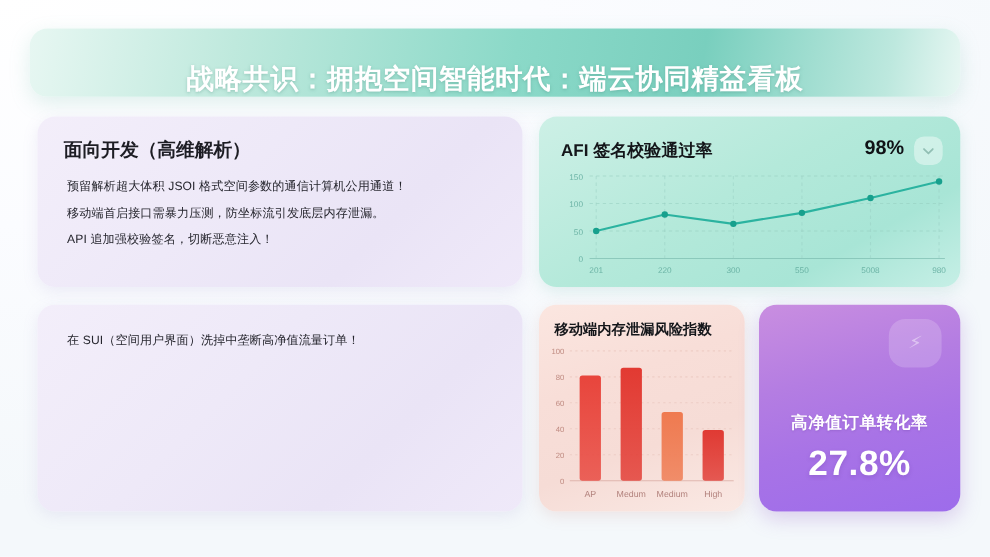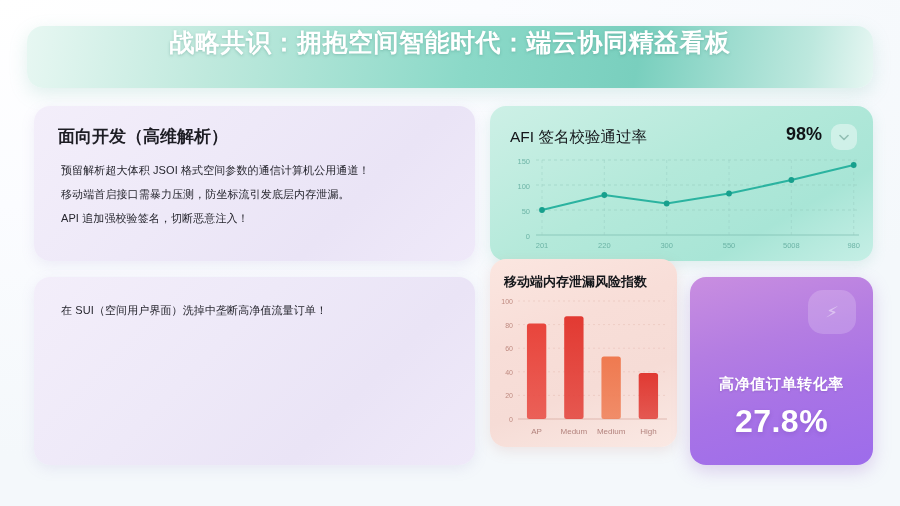--- a/index.html
+++ b/index.html
@@ -12,21 +12,21 @@
     position:relative;
   }
   .stage{position:absolute;inset:0;}
 
   
   .header{
     position:absolute;left:27px;top:26px;width:846px;height:62px;
     border-radius:16px;
     background:linear-gradient(100deg,#e7f7f2 0%,#bfe9dd 22%,#8bd9c8 52%,#79cfbe 72%,#bde8de 92%,#e8f7f3 100%);
     box-shadow:0 6px 18px rgba(120,190,175,.22);
-    display:flex;align-items:flex-start;justify-content:center;
+    display:flex;align-items:flex-end;justify-content:center;
   }
   .header-title{
     font-size:25px;font-weight:700;color:#ffffff;letter-spacing:.5px;
     text-shadow:0 1px 3px rgba(60,130,115,.35);
     font-family:"Liberation Sans","DejaVu Sans",sans-serif;
     white-space:nowrap;
   }
 
   
   .card{position:absolute;border-radius:16px;overflow:hidden;}
@@ -51,34 +51,34 @@
   
   #card-afi{
     left:490px;top:106px;width:383px;height:155px;
     background:linear-gradient(150deg,#cdf0e6 0%,#b4e9da 45%,#a8e5d6 75%,#c6efe6 100%);
     box-shadow:0 4px 14px rgba(120,190,175,.2);
   }
   .afi-top{
     position:absolute;left:20px;right:16px;top:16px;height:30px;
     display:flex;align-items:center;justify-content:space-between;
   }
-  .afi-title{font-size:15.5px;font-weight:400;color:#14161a;}
+  .afi-title{font-size:15.5px;font-weight:700;color:#14161a;}
   .afi-right{display:flex;gap:9px;}
   .afi-value{font-size:18px;font-weight:700;color:#101216;}
   .afi-badge{
     width:26px;height:26px;border-radius:9px;
     background:rgba(255,255,255,.42);
     display:flex;align-items:center;justify-content:center;
     color:rgba(70,130,118,.45);font-size:11px;
   }
   .afi-chart{position:absolute;left:8px;top:48px;right:6px;bottom:4px;}
 
   
   #card-risk{
-    left:490px;top:259px;width:187px;height:188px;
+    left:490px;top:277px;width:187px;height:188px;
     background:linear-gradient(160deg,#fbe6e0 0%,#f8ded8 35%,#f6dcd6 65%,#fae9e4 100%);
     box-shadow:0 4px 14px rgba(200,140,125,.18);
   }
   .risk-title{
     position:absolute;left:14px;top:14px;right:10px;
     font-size:13px;font-weight:700;color:#14161a;white-space:nowrap;
   }
   .risk-chart{position:absolute;left:2px;top:36px;right:4px;bottom:2px;}
 
   

